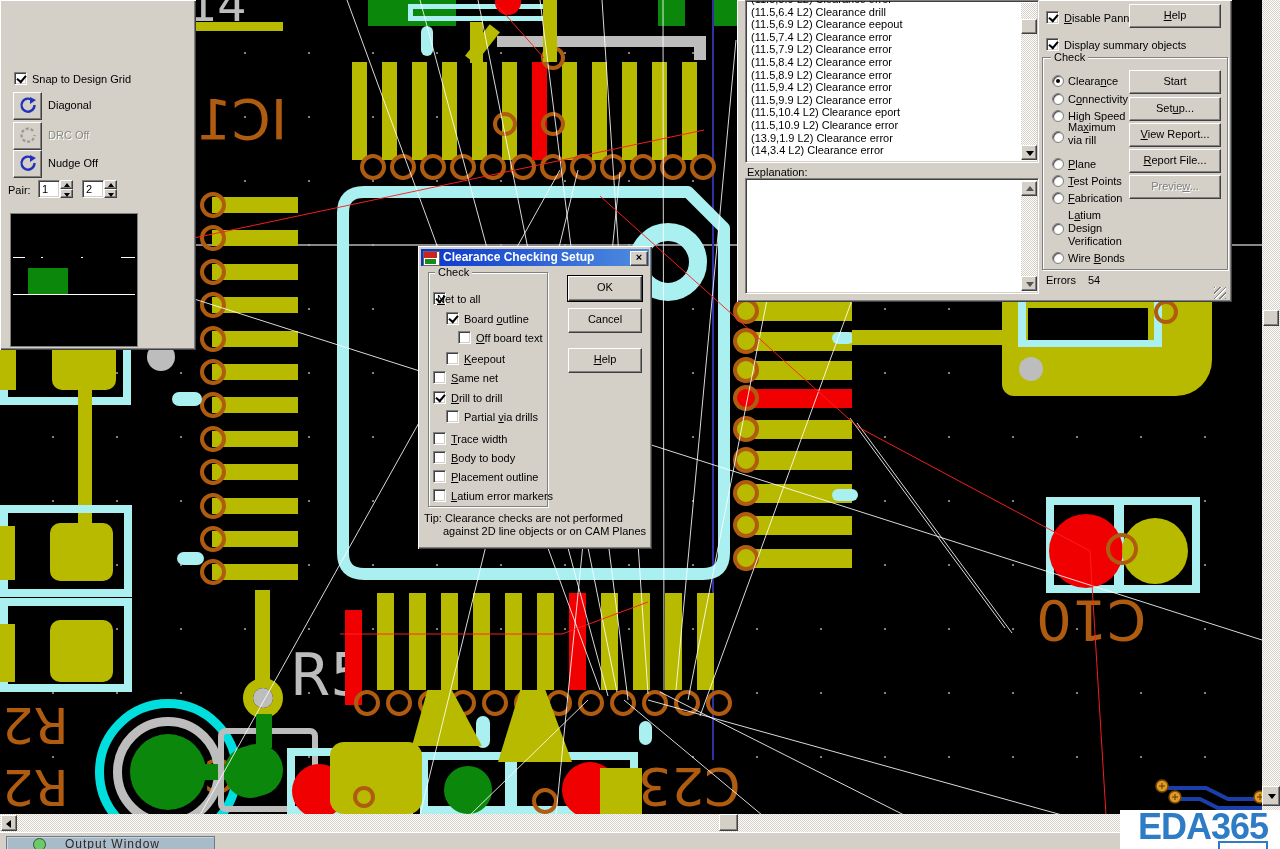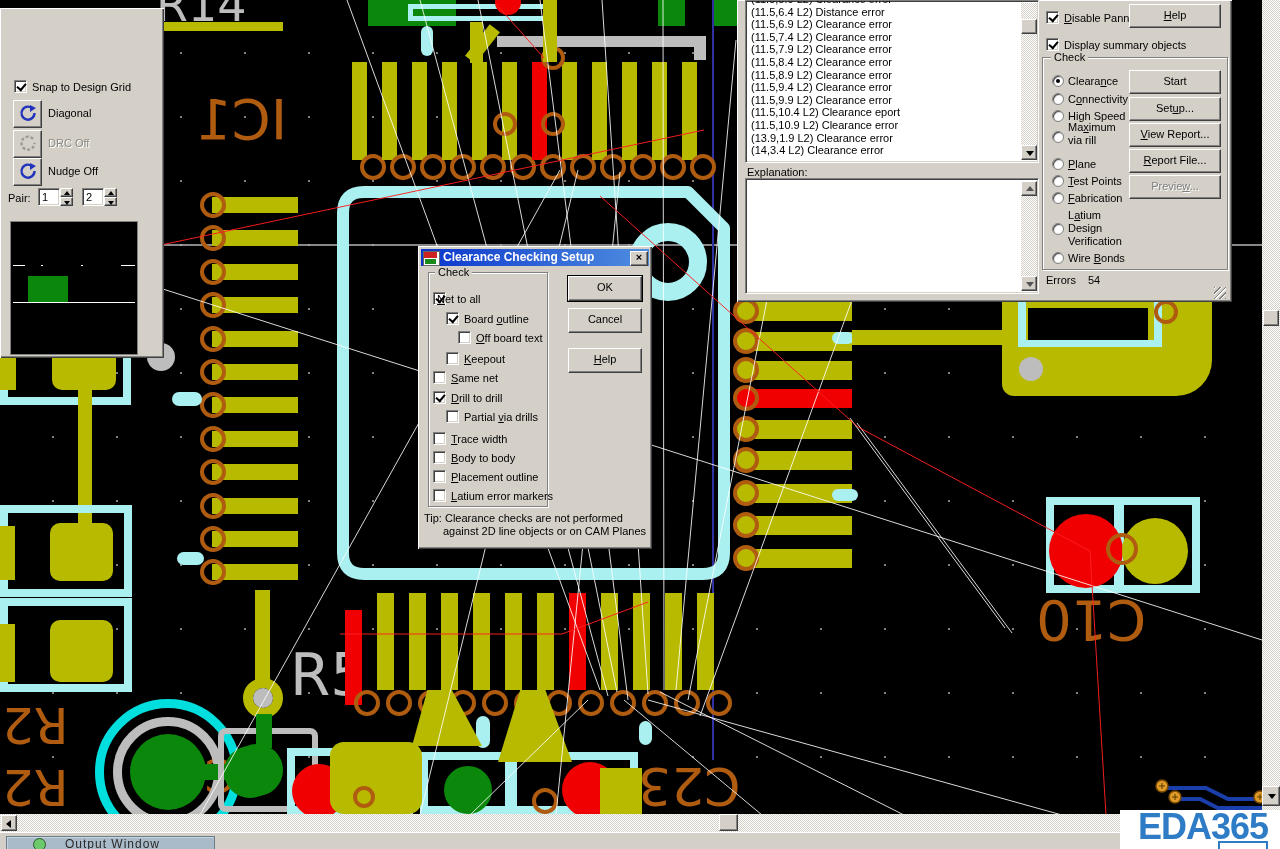--- a/index.html
+++ b/index.html
@@ -277,21 +277,21 @@
           <circle cx="27" cy="25" r="6"></circle>
         <circle cx="112" cy="25" r="6"></circle>
           <circle cx="127" cy="23" r="6"></circle>
       </g>
       <g stroke="#5a3a00" stroke-width="1">
         <path d="M11,14 h6 M14,11 v6 M24,25 h6 M27,22 v6 M109,25 h6 M112,22 v6 M124,23 h6 M127,20 v6"></path>
       </g>
     </svg>
   </div>
 
-  <div class="abs panel" style="left:0;top:8px;width:164px;height:350px;">
+  <div class="abs panel" style="left:0;top:0;width:164px;height:350px;padding-left:32px;">
     <span class="chk" style="left:14px;top:72px;">
         <span class="tick"></span>
       </span>
     <span class="abs" style="left:32px;top:73px;">Snap to Design Grid</span>
 
     <span class="btn" style="left:13px;top:92px;width:27px;height:26px;">
       <svg width="20" height="18" style="margin-top:3px">
         <path d="M15,5 A6.5,6.5 0 1 0 16.5,9" fill="none" stroke="#2233bb" stroke-width="2.4"></path>
         <path d="M12,1 L18,4 L12,8 Z" fill="#2233bb"></path>
       </svg>
@@ -395,22 +395,22 @@
     <span class="abs" style="left:6px;top:266px;">Tip: Clearance checks are not performed</span>
     <span class="abs" style="left:25px;top:279px;">against 2D line objects or on CAM Planes</span>
   </div>
 
   <div class="abs panel" style="left:737px;top:0;width:495px;height:302px;z-index:20;">
 
     <div class="abs sunken" style="left:8px;top:0;width:294px;height:163px;">
       <div class="abs" style="left:2px;top:0;width:272px;height:159px;overflow:hidden;">
         <div id="error-rows" style="transform:translateY(-8px);">
             <div class="lst-row">(11.5,5.9 L2) Clearance error</div>
-            <div class="lst-row">(11.5,6.4 L2) Distance error</div>
-            <div class="lst-row">(11.5,6.9 L2) Clearance error</div>
+            <div class="lst-row">(11.5,6.4 L2) Clearance drill</div>
+            <div class="lst-row">(11.5,6.9 L2) Clearance eepout</div>
             <div class="lst-row">(11.5,7.4 L2) Clearance error</div>
             <div class="lst-row">(11.5,7.9 L2) Clearance error</div>
             <div class="lst-row">(11.5,8.4 L2) Clearance error</div>
             <div class="lst-row">(11.5,8.9 L2) Clearance error</div>
             <div class="lst-row">(11.5,9.4 L2) Clearance error</div>
             <div class="lst-row">(11.5,9.9 L2) Clearance error</div>
             <div class="lst-row">(11.5,10.4 L2) Clearance eport</div>
             <div class="lst-row">(11.5,10.9 L2) Clearance error</div>
             <div class="lst-row">(13.9,1.9 L2) Clearance error</div>
             <div class="lst-row">(14,3.4 L2) Clearance error</div>

